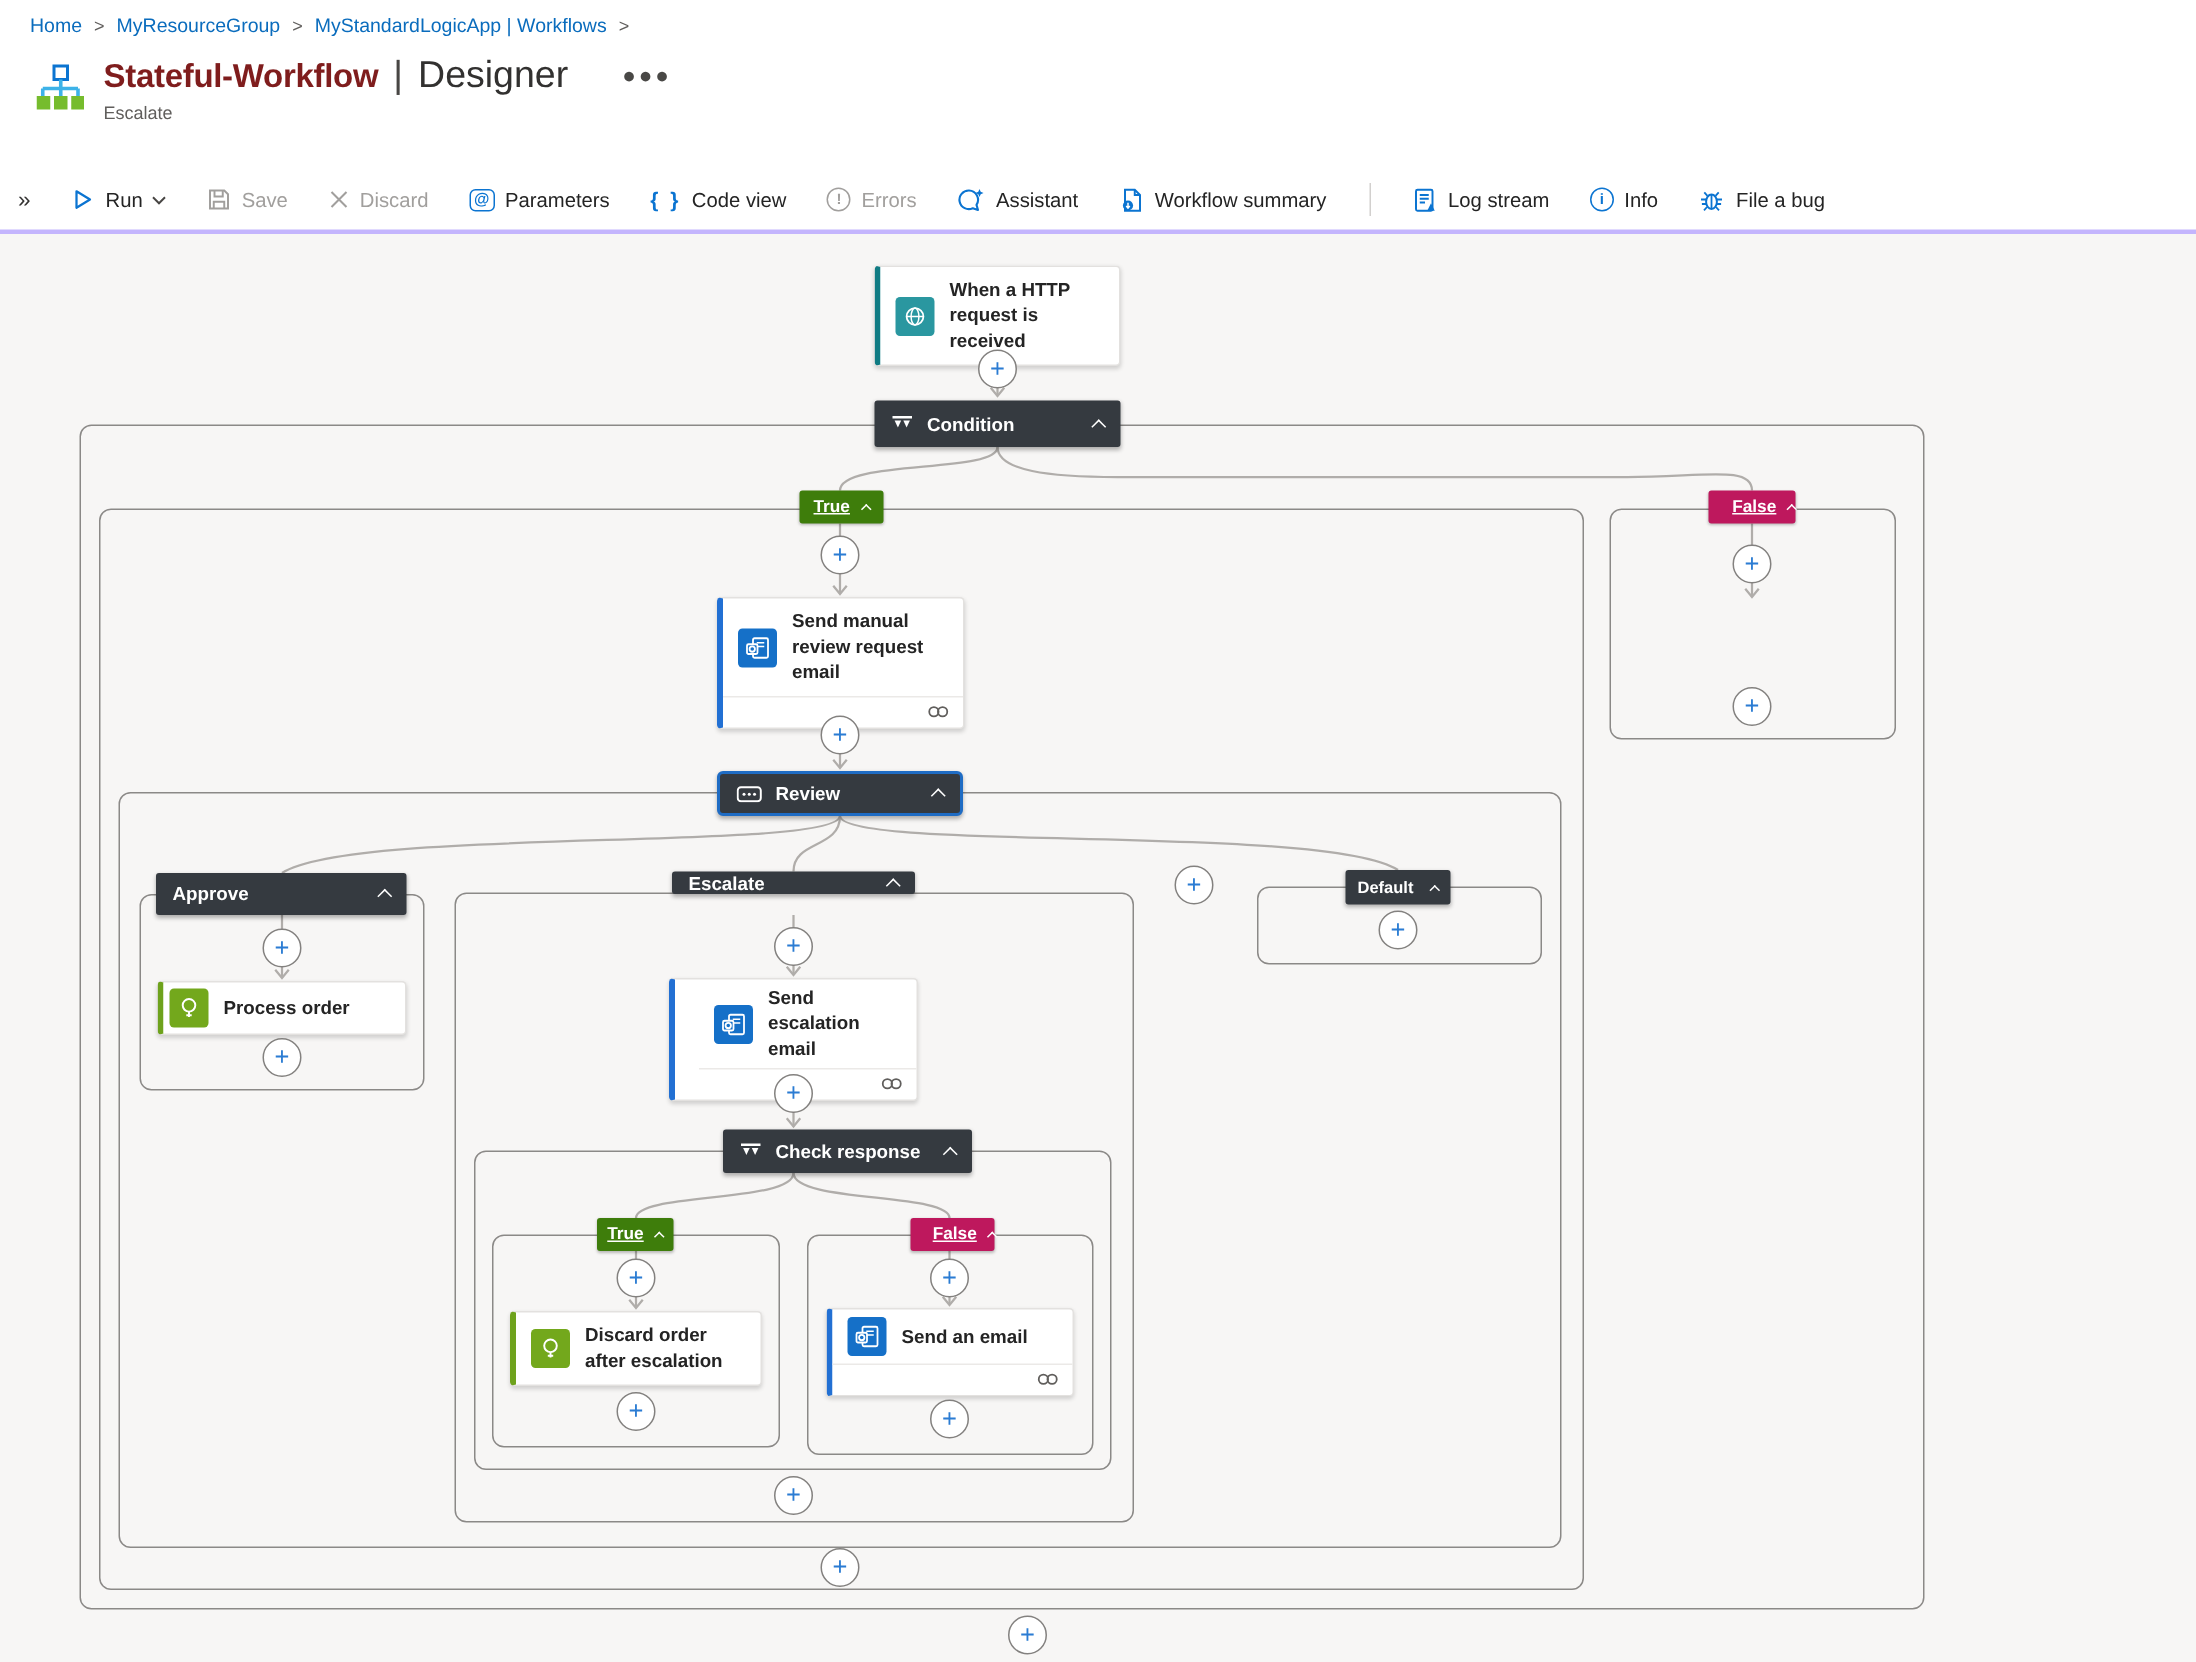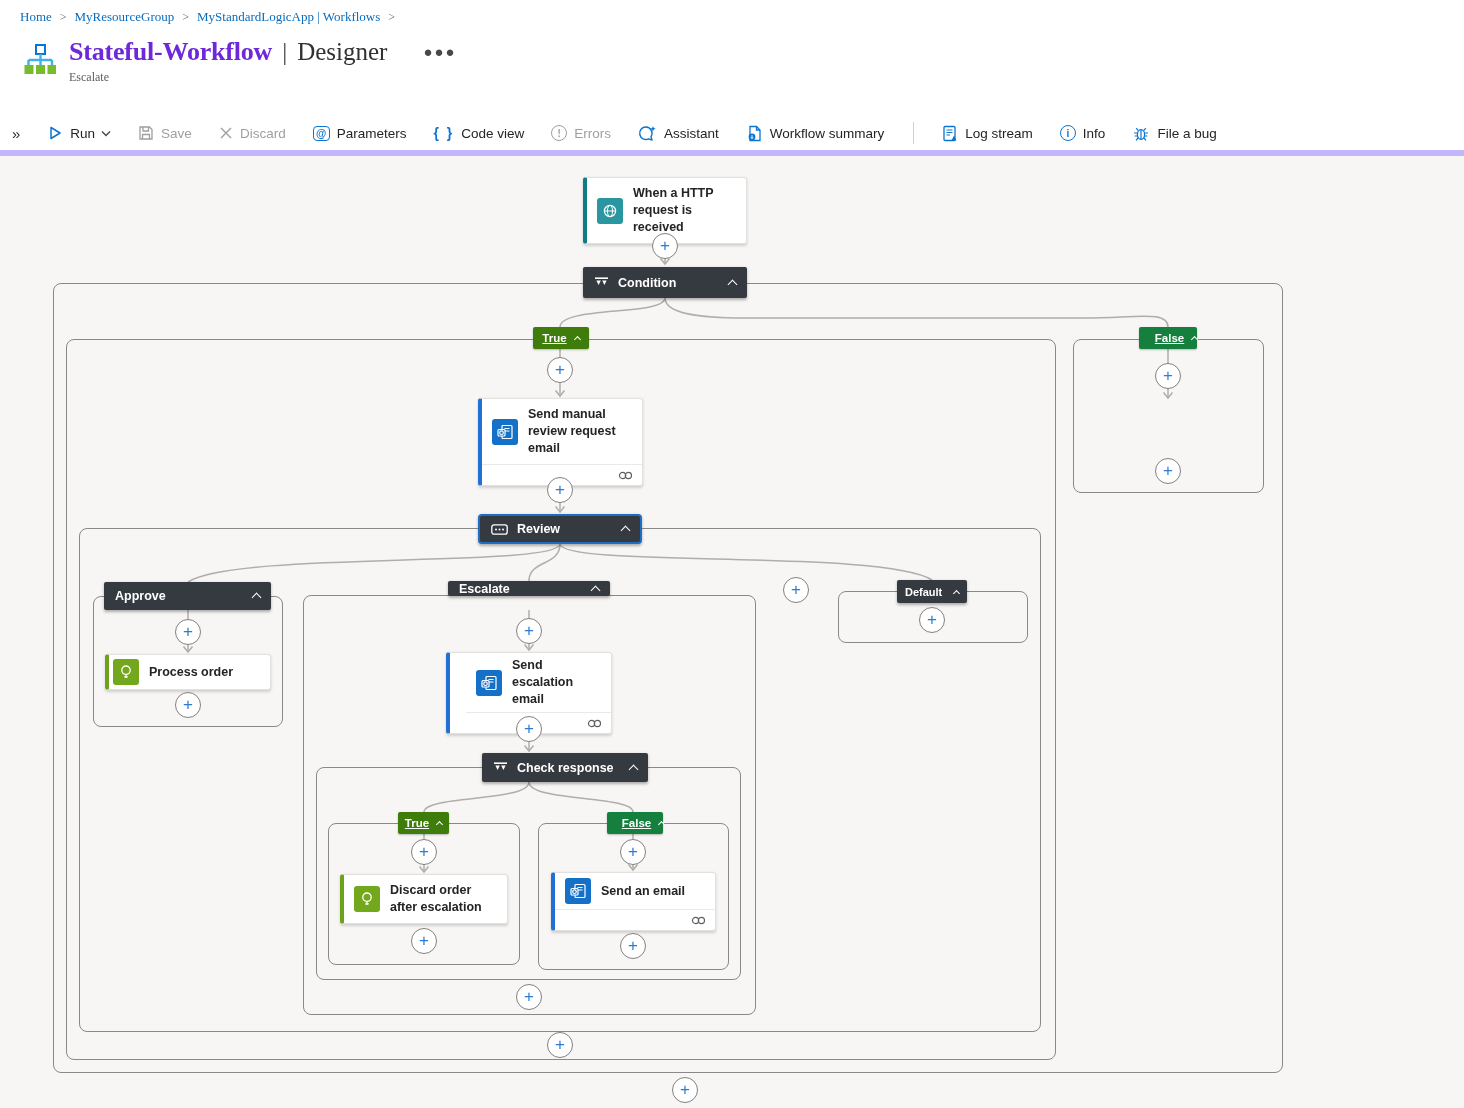--- a/index.html
+++ b/index.html
@@ -1,29 +1,29 @@
 <!DOCTYPE html>
 <html><head>
 <meta charset="utf-8">
 <style>
   * { margin:0; padding:0; box-sizing:border-box; }
   html,body { width:1464px; height:1108px; overflow:hidden; background:#fff;
     font-family:"Liberation Sans", sans-serif; }
 
   
   .page-header { position:absolute; top:0; left:0; width:1464px; height:156px;
-    background:#fff; border-bottom:6px solid #c4b5fd;font-family:Liberation Serif, serif; }
+    background:#fff; border-bottom:3px solid #c4b5fd; }
   .breadcrumb { padding:9px 0 0 20px; font-size:13px; display:flex; align-items:center; gap:8px; }
   .breadcrumb a { color:#0a6cbd; text-decoration:none; cursor:pointer; }
   .crumb-sep { color:#605e5c; font-size:12px; }
   .title-row { display:flex; align-items:flex-start; margin:12px 0 0 24px; }
   .app-icon { margin-top:6px; }
   .title-block { margin-left:13px; }
   .title-line { display:flex; align-items:baseline; }
-  .page-title { font-size:26px; font-weight:700; color:#6d28d9; letter-spacing:-0.2px; }
+  .page-title { font-size:22px; font-weight:700; color:#7f1d1d; letter-spacing:-0.2px; }
   .title-divider { font-size:25px; font-weight:300; color:#484644; margin:0 10px; }
   .title-view { font-size:25px; font-weight:300; color:#323130; }
   .title-more { color:#494846; font-size:15px; letter-spacing:2px; margin-left:36px; cursor:pointer;
     align-self:center; }
   .page-subtitle { font-size:12px; color:#605e5c; margin-top:3px; }
 
   
   .toolbar { position:absolute; top:112px; left:0; width:1464px; height:42px;
     display:flex; align-items:center; }
   .tb-overflow { color:#323130; font-size:15px; margin:0 27px 0 12px; cursor:pointer; }
@@ -66,21 +66,21 @@
   .dark-header .spacer { flex:1; }
   .switch-sel { border:2px solid #1f6cc4; border-radius:4px; padding:0; position:absolute;
     background:#353a40; box-shadow:0 1.5px 3px rgba(0,0,0,.3); display:flex; align-items:center; cursor:pointer; }
   .switch-sel .inner { display:flex; align-items:center; width:100%; padding:0 11px;
     color:#fff; font-size:12.5px; font-weight:700; }
 
   .badge { position:absolute; color:#fff; border-radius:2px; display:flex; align-items:center;
     justify-content:center; gap:8px; font-size:11.5px; font-weight:700; cursor:pointer;
     box-shadow:0 1px 2px rgba(0,0,0,.25);text-decoration:underline; }
   .badge-green { background:#3e7d0b; }
-  .badge-red { background:#15803d;padding-left:16px; }
+  .badge-red { background:#be185d;padding-left:16px; }
 
   .chev-up { width:7px; height:7px; border-left:1.6px solid #fff; border-top:1.6px solid #fff;
     transform:rotate(45deg); margin-top:3px; flex:none; }
 
   .plus { position:absolute; width:26px; height:26px; border-radius:50%; background:#fff;
     border:1px solid #83817f; color:#2b7cd3; display:flex; align-items:center;
     justify-content:center; cursor:pointer; }
   .plus span { font-size:17px; line-height:1; margin-top:-1px; }
 </style>
 </head>

